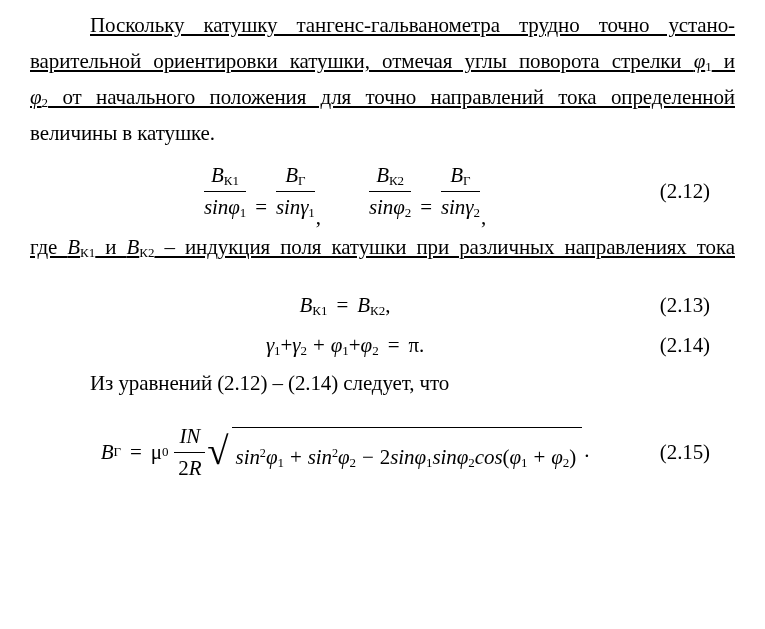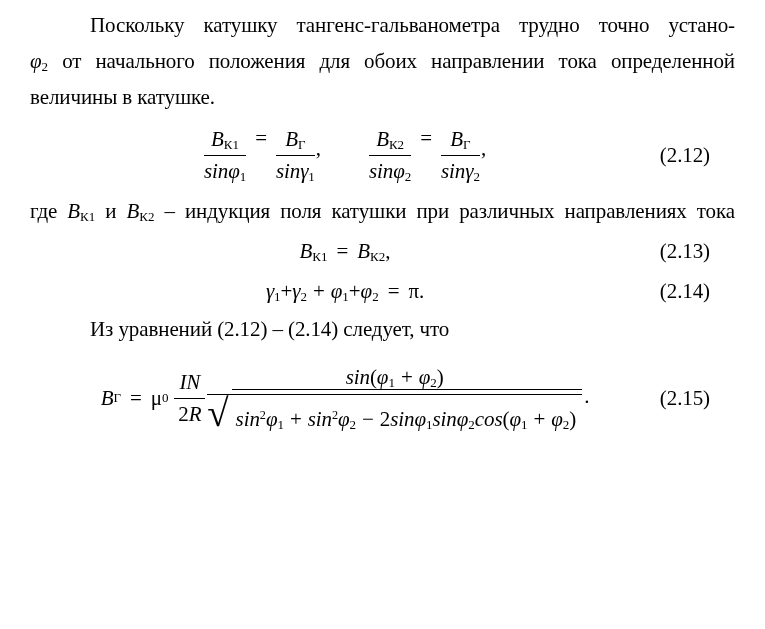--- a/index.html
+++ b/index.html
@@ -10,35 +10,35 @@
     padding: 7px 30px 0 30px;
     background: #ffffff;
     color: #000000;
     font-family: "Liberation Serif", "DejaVu Serif", serif;
     font-size: 21px;
     letter-spacing: -0.1px;
     overflow: hidden;
   }
   .ln { line-height: 36px; }
   .ind { text-indent: 60px; }
-  .jl { text-align: justify; text-align-last: justify; -moz-text-align-last: justify; }
+  .jl { text-align: justify; text-align-last: justify; text-decoration: underline; -moz-text-align-last: justify; }
   .v { font-style: italic; }
   sub { font-size: 0.62em; vertical-align: -0.22em; line-height: 0; letter-spacing: 0; }
   sup { font-size: 0.58em; vertical-align: 0.55em; line-height: 0; letter-spacing: 0; }
 
   .eq { position: relative; display: flex; align-items: center; width: 705px; }
   .eq-body { width: 630px; display: flex; align-items: center; justify-content: center; }
   .eq-body.textual { display: block; text-align: center; }
   .eq-num { position: absolute; right: 25px; top: 50%; transform: translateY(-50%); }
   .eq212 { height: 76px; margin-top: 2px; }
-  .eq213 { height: 40px; margin-top: 2px; }
+  .eq213 { height: 40px; margin-top: 20px; }
   .eq214 { height: 40px; }
   .eq215 { height: 98px; margin-top: 2px; }
 
-  .pair { display: inline-flex; align-items: flex-start; }
+  .pair { display: inline-flex; align-items: flex-end; }
   .pair + .pair { margin-left: 48px; font-family: Liberation Serif, serif; }
   .rel { margin: 0 9px; }
   .op { margin: 0 6px; }
   .frac { display: inline-block; text-align: center; vertical-align: middle; }
   .frac .num { display: block; border-bottom: 1.8px solid #000; padding: 0 5px 2px 5px; line-height: 1.25; }
   .frac .den { display: block; padding-top: 2px; line-height: 1.25; }
   .coef { margin-left: 6px; margin-right: 2px; }
   .frac-comma { position: relative; top: 10px; margin-left: 1px; }
   .eq-period { position: relative; top: -2px; margin-left: 2px; }
 
@@ -47,21 +47,22 @@
   .rad { font-style: normal; font-size: 185%; line-height: 0.82; position: relative; top: 0px; margin-right: -2px; }
   .radicand { border-top: 1.8px solid #000; padding: 17px 6px 0 4px; white-space: nowrap; }
 </style>
 </head>
 <body>
 
 <div class="page">
 
   <div>
     <div class="ln jl ind"><span>Поскольку катушку тангенс-гальванометра трудно точно устано-</span></div>
-    <div class="ln jl"><span class="v">φ</span><sub>2</sub><span> от начального положения для обоих направлении тока определенной</span></div>
+    <div class="ln jl"><span>варительной ориентировки катушки, отмечая углы поворота стрелки </span><span class="v">φ</span><sub>1</sub><span> и</span></div>
+    <div class="ln jl"><span class="v">φ</span><sub>2</sub><span> от начального положения для точно направлений тока определенной</span></div>
     <div class="ln"><span>величины в катушке.</span></div>
   </div>
 
 
   <div class="eq eq212">
     <div class="eq-body">
       <span class="pair">
         <span class="frac">
           <span class="num"><span class="v">B</span><sub>К1</sub></span>
           <span class="den"><span class="v">sin</span><span class="v">φ</span><sub>1</sub></span>
@@ -111,21 +112,20 @@
       <span class="v">B</span>
         <sub>Г</sub>
       <span class="rel">=</span>
       <span>μ</span>
         <sub>0</sub>
       <span class="frac coef">
         <span class="num"><span class="v">IN</span></span>
         <span class="den"><span>2</span><span class="v">R</span></span>
       </span>
       <span class="frac big">
-        <span class="num"><span class="v">sin</span><span>(</span><span class="v">φ</span><sub>1</sub><span class="op">+</span><span class="v">φ</span><sub>2</sub><span>)</span></span>
         <span class="den sqrtrow">
           <span class="rad">√</span>
           <span class="radicand"><span class="v">sin</span><sup>2</sup><span class="v">φ</span><sub>1</sub><span class="op">+</span><span class="v">sin</span><sup>2</sup><span class="v">φ</span><sub>2</sub><span class="op">−</span><span>2</span><span class="v">sin</span><span class="v">φ</span><sub>1</sub><span class="v">sin</span><span class="v">φ</span><sub>2</sub><span class="v">cos</span><span>(</span><span class="v">φ</span><sub>1</sub><span class="op">+</span><span class="v">φ</span><sub>2</sub><span>)</span></span>
         </span>
       </span>
       <span class="eq-period">.</span>
     </div>
     <span class="eq-num">(2.15)</span>
   </div>
 

